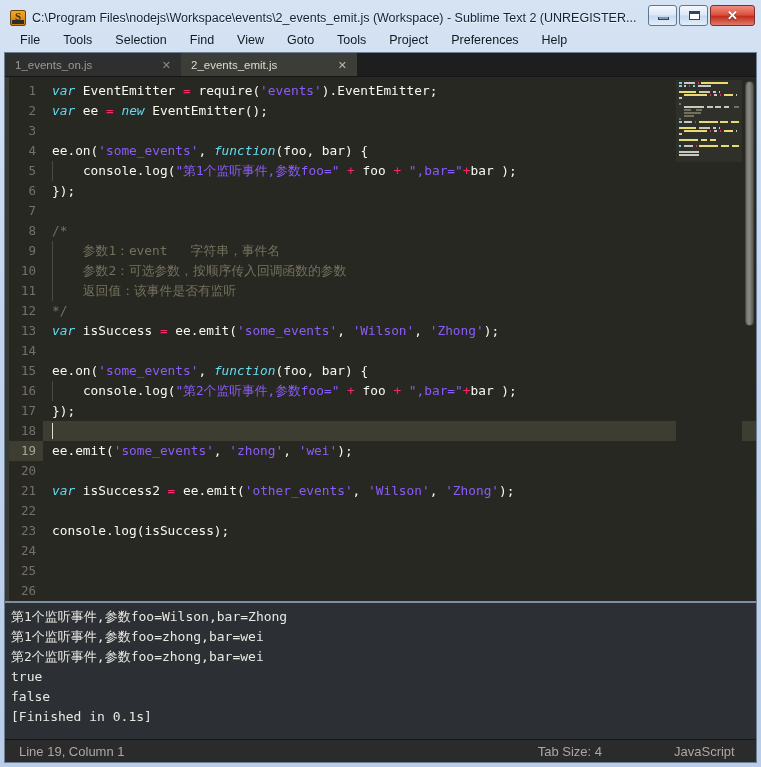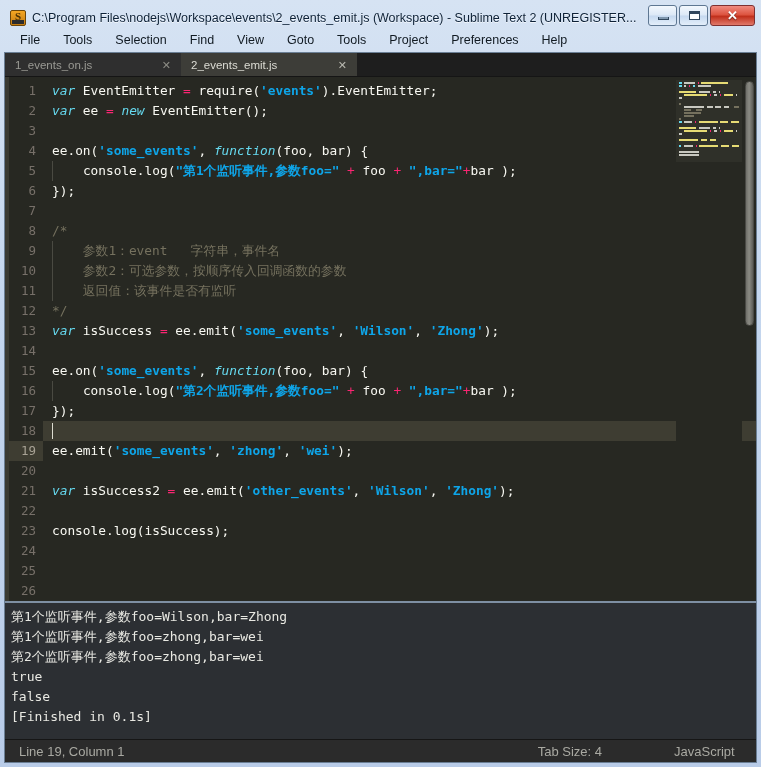--- a/index.html
+++ b/index.html
@@ -228,21 +228,21 @@
     background: #dcdcd0;
   }
   .code-line .indent-guide {
     position: absolute;
     top: 0; bottom: 0;
     width: 1px;
     background: #4a4a42;
   }
   .tk-kw   { color: #66d9ef; font-style: italic; }
   .tk-op   { color: #f92672; }
-  .tk-str  { color: #0ea5e9; font-weight: bold; }
+  .tk-str  { color: #8b5cf6; }
   .tk-txt  { color: #f8f8f2; }
   .tk-com  { color: #75715e; }
   .tk-pun  { color: #f8f8f2; }
 
   
   .minimap {
     position: absolute;
     right: 14px; top: 0;
     width: 66px;
     height: 100%;

